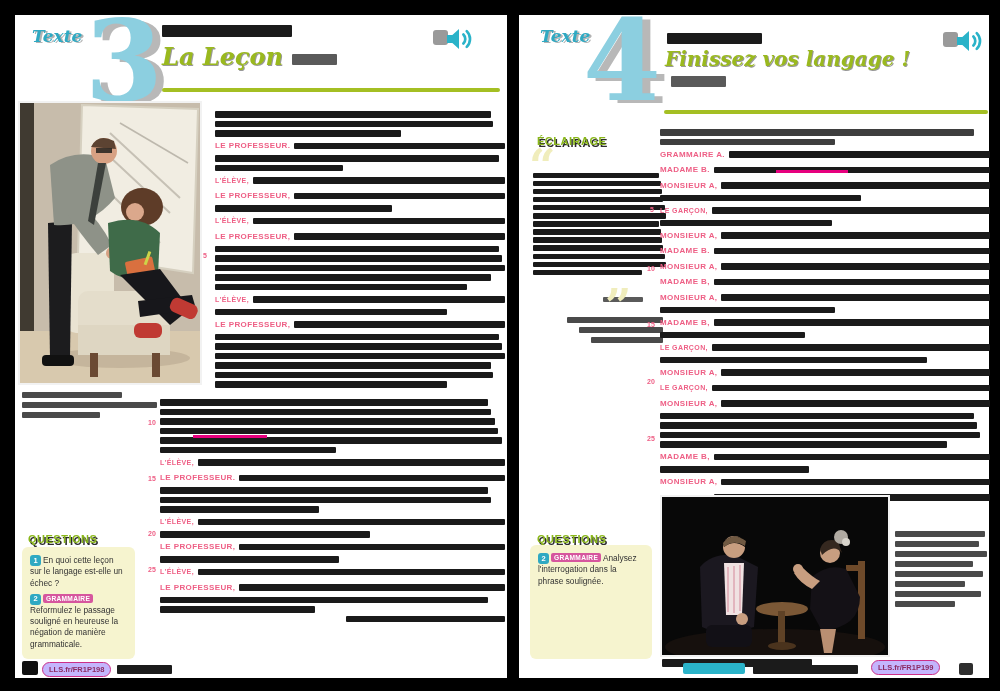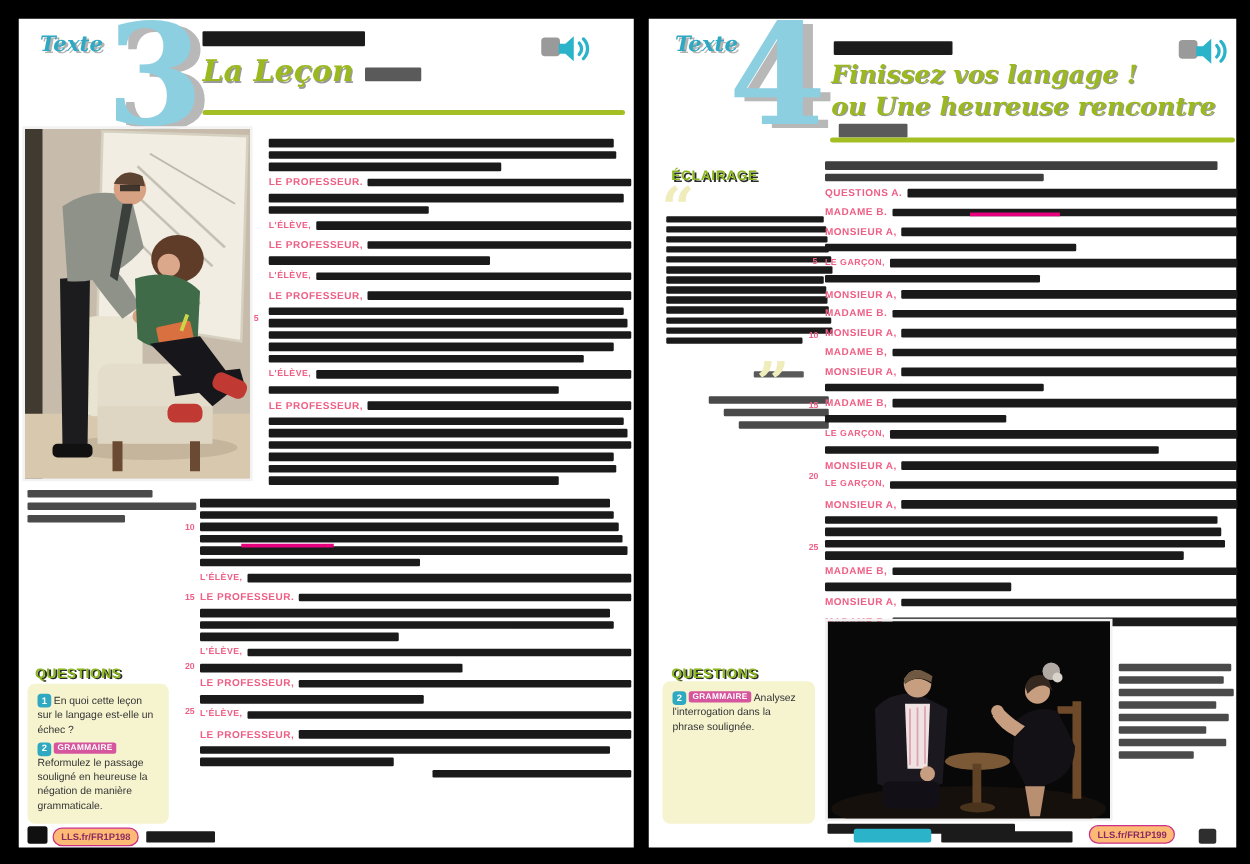--- a/index.html
+++ b/index.html
@@ -43,21 +43,21 @@
   .num{display:inline-flex;width:11px;height:11px;background:#2fa9c2;color:#fff;
        border-radius:3px;font-size:7.5px;font-weight:bold;justify-content:center;
        align-items:center;vertical-align:middle;margin-right:2px;}
   .gram{background:#d6569e;color:#fff;font-size:6.6px;font-weight:bold;padding:1px 3px;
         border-radius:2px;letter-spacing:.3px;vertical-align:middle;}
   .quote-mark{font-family:"DejaVu Serif",serif;font-size:46px;line-height:1;color:#f0edbc;
               font-weight:bold;}
   .cap{background:#4a4a4a;height:6px;margin:4px 0;border-radius:1px;}
 
   
-  .pill{border:1.5px solid #cc2f88;color:#8c2a63;background:#fdba74;font-size:7.5px;
+  .pill{border:1.5px solid #cc2f88;color:#8c2a63;background:#c4b5fd;font-size:7.5px;
         font-weight:bold;padding:2px 6px;border-radius:8px;white-space:nowrap;}
   .cyan-blob{background:#2ab3c9;border-radius:2px;}
   .audio-btn{cursor:pointer;}
 </style>
 </head>
 <body>
 
 <div id="canvas">
 
   <div class="page" id="page-left">
@@ -264,21 +264,20 @@
     <div class="abs dark-bar" style="left:102px;top:650px;width:55px;height:9px;"></div>
   </div>
 
   <div class="page" id="page-right">
 
     <span class="abs texte-label" style="left:21px;top:11px;">Texte</span>
     <span class="abs big-num" style="left:64px;top:-10px;">4</span>
     <div class="abs dark-bar" style="left:148px;top:18px;width:95px;height:11px;"></div>
     <span class="abs title-script" style="left:146px;top:32px;font-size:20px;">Finissez vos langage !</span>
     <div class="abs" style="left:146px;top:58px;">
-      <span class="title-script" style="font-size:20px;">ou Une heureuse rencontre</span>
       <span class="gray-blob" style="width:55px;height:11px;margin-left:6px;"></span>
     </div>
     <div class="abs rule" style="left:145px;top:95px;width:324px;"></div>
 
     <div class="abs audio-btn" style="left:424px;top:10px;width:50px;height:34px;">
       <span class="abs" style="left:0;top:7px;width:15px;height:15px;background:#9a9a9a;border-radius:3px;"></span>
       <svg class="abs" style="left:10px;top:0;" width="32" height="32" viewBox="0 0 24 24">
         <path d="M3 9v6h4l5 4.5V4.5L7 9H3z" fill="#2ab3c9"></path>
         <path d="M15.3 8.6a4.8 4.8 0 010 6.8" stroke="#2ab3c9" fill="none" stroke-width="2" stroke-linecap="round"></path>
         <path d="M17.8 6.1a8.3 8.3 0 010 11.8" stroke="#2ab3c9" fill="none" stroke-width="2" stroke-linecap="round"></path>
@@ -310,21 +309,21 @@
     <div class="abs cap" style="left:60px;top:308px;width:84px;"></div>
     <div class="abs cap" style="left:72px;top:318px;width:72px;"></div>
 
     <div class="abs" style="left:141px;top:111px;width:330px;">
         <div class="para gray">
           <div class="rl" style="width: 95%;"></div>
           <div class="rl" style="width: 53%;"></div>
         </div>
         <div class="para">
           <div class="l1">
-            <span class="spk">QUESTIONS A.</span>
+            <span class="spk">GRAMMAIRE A.</span>
             <span class="rl"></span>
           </div>
         </div>
         <div class="para">
           <div class="l1">
             <span class="spk">MADAME B.</span>
             <span class="rl"></span>
           </div>
         </div>
         <div class="para">

